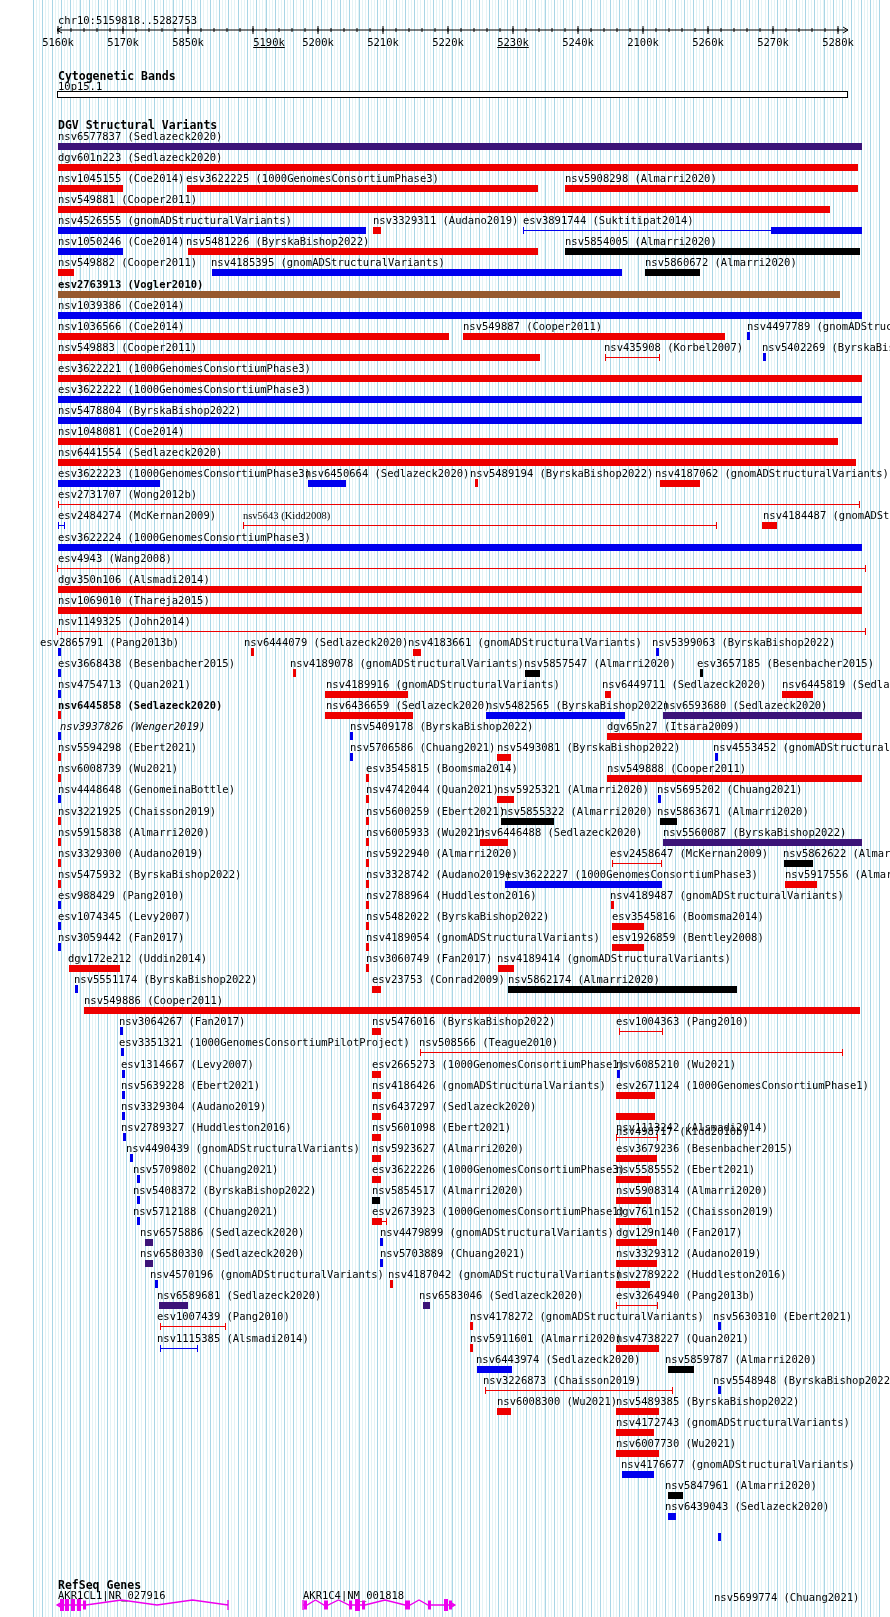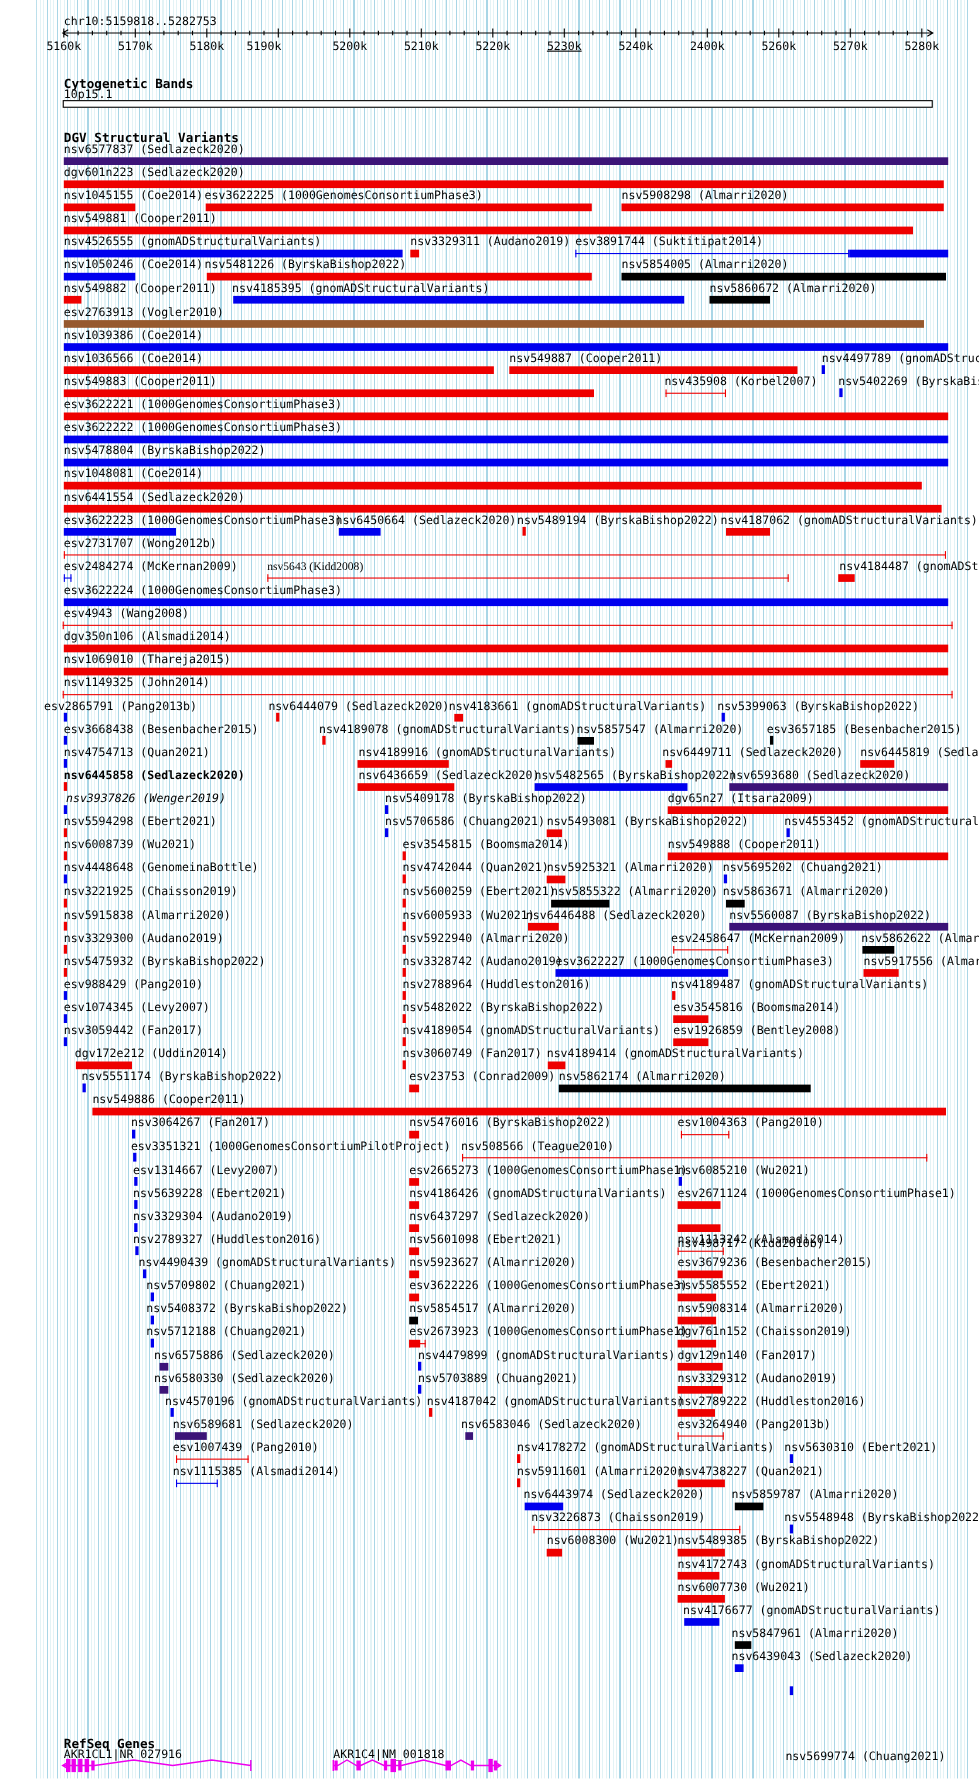--- a/index.html
+++ b/index.html
@@ -28,28 +28,28 @@
 <div id="cv" class="canvas">
   <div class="stripes"></div>
 
   <div class="mono ruler-title">chr10:5159818..5282753</div>
   <svg id="ruler" width="890" height="14" style="left:0;top:24px;">
       <path d="M57 6 H848 M62 3 L57 6 L62 9 M843 3 L848 6 L843 9 M58 4 V8 M71 4 V8 M84 4 V8 M97 4 V8 M110 4 V8 M123 4 V8 M136 4 V8 M149 4 V8 M162 4 V8 M175 4 V8 M188 4 V8 M201 4 V8 M214 4 V8 M227 4 V8 M240 4 V8 M253 4 V8 M266 4 V8 M279 4 V8 M292 4 V8 M305 4 V8 M318 4 V8 M331 4 V8 M344 4 V8 M357 4 V8 M370 4 V8 M383 4 V8 M396 4 V8 M409 4 V8 M422 4 V8 M435 4 V8 M448 4 V8 M461 4 V8 M474 4 V8 M487 4 V8 M500 4 V8 M513 4 V8 M526 4 V8 M539 4 V8 M552 4 V8 M565 4 V8 M578 4 V8 M591 4 V8 M604 4 V8 M617 4 V8 M630 4 V8 M643 4 V8 M656 4 V8 M669 4 V8 M682 4 V8 M695 4 V8 M708 4 V8 M721 4 V8 M734 4 V8 M747 4 V8 M760 4 V8 M773 4 V8 M786 4 V8 M799 4 V8 M812 4 V8 M825 4 V8 M838 4 V8 M58 2 V10 M123 2 V10 M188 2 V10 M253 2 V10 M318 2 V10 M383 2 V10 M448 2 V10 M513 2 V10 M578 2 V10 M643 2 V10 M708 2 V10 M773 2 V10 M838 2 V10" stroke="#000" fill="none"></path>
     </svg>
   <div id="ticks">
       <div class="ticklabel" style="left: 58px;">5160k</div>
       <div class="ticklabel" style="left: 123px;">5170k</div>
-      <div class="ticklabel" style="left: 188px;">5180k</div>
-      <div class="ticklabel" style="left: 240px;">5190k</div>
+      <div class="ticklabel" style="left: 188px;">5850k</div>
+      <div class="ticklabel" style="left: 269px; text-decoration: underline;">5190k</div>
       <div class="ticklabel" style="left: 318px;">5200k</div>
       <div class="ticklabel" style="left: 383px;">5210k</div>
       <div class="ticklabel" style="left: 448px;">5220k</div>
       <div class="ticklabel" style="left: 513px; text-decoration: underline;">5230k</div>
       <div class="ticklabel" style="left: 578px;">5240k</div>
-      <div class="ticklabel" style="left: 643px;">2400k</div>
+      <div class="ticklabel" style="left: 643px;">2100k</div>
       <div class="ticklabel" style="left: 708px;">5260k</div>
       <div class="ticklabel" style="left: 773px;">5270k</div>
       <div class="ticklabel" style="left: 838px;">5280k</div>
     </div>
 
   <div class="hdr" style="top:70px">Cytogenetic Bands</div>
   <div class="mono" style="left:58px;top:81px">10p15.1</div>
   <div class="band-rect"></div>
 
   <div class="hdr" style="top:119px">DGV Structural Variants</div>
@@ -80,21 +80,21 @@
       <div class="vl" style="left: 186px; top: 236px;">nsv5481226 (ByrskaBishop2022)</div>
       <div class="bar" style="left: 188px; width: 350px; top: 248px; background: rgb(238, 0, 0);"></div>
       <div class="vl" style="left: 565px; top: 236px;">nsv5854005 (Almarri2020)</div>
       <div class="bar" style="left: 565px; width: 295px; top: 248px; background: rgb(0, 0, 0);"></div>
       <div class="vl" style="left: 58px; top: 257px;">nsv549882 (Cooper2011)</div>
       <div class="bar" style="left: 58px; width: 16px; top: 269px; background: rgb(238, 0, 0);"></div>
       <div class="vl" style="left: 211px; top: 257px;">nsv4185395 (gnomADStructuralVariants)</div>
       <div class="bar" style="left: 212px; width: 410px; top: 269px; background: rgb(0, 0, 238);"></div>
       <div class="vl" style="left: 645px; top: 257px;">nsv5860672 (Almarri2020)</div>
       <div class="bar" style="left: 645px; width: 55px; top: 269px; background: rgb(0, 0, 0);"></div>
-      <div class="vl" style="left: 58px; top: 279px;">esv2763913 (Vogler2010)</div>
+      <div class="vl" style="left: 58px; top: 279px; font-weight: bold;">esv2763913 (Vogler2010)</div>
       <div class="bar" style="left: 58px; width: 782px; top: 291px; background: rgb(150, 89, 46);"></div>
       <div class="vl" style="left: 58px; top: 300px;">nsv1039386 (Coe2014)</div>
       <div class="bar" style="left: 58px; width: 804px; top: 312px; background: rgb(0, 0, 238);"></div>
       <div class="vl" style="left: 58px; top: 321px;">nsv1036566 (Coe2014)</div>
       <div class="bar" style="left: 58px; width: 391px; top: 333px; background: rgb(238, 0, 0);"></div>
       <div class="vl" style="left: 463px; top: 321px;">nsv549887 (Cooper2011)</div>
       <div class="bar" style="left: 463px; width: 262px; top: 333px; background: rgb(238, 0, 0);"></div>
       <div class="vl" style="left: 747px; top: 321px;">nsv4497789 (gnomADStructuralVariants)</div>
       <div class="tickmark" style="left: 747px; top: 332px; background: rgb(0, 0, 238);"></div>
       <div class="vl" style="left: 58px; top: 342px;">nsv549883 (Cooper2011)</div>

